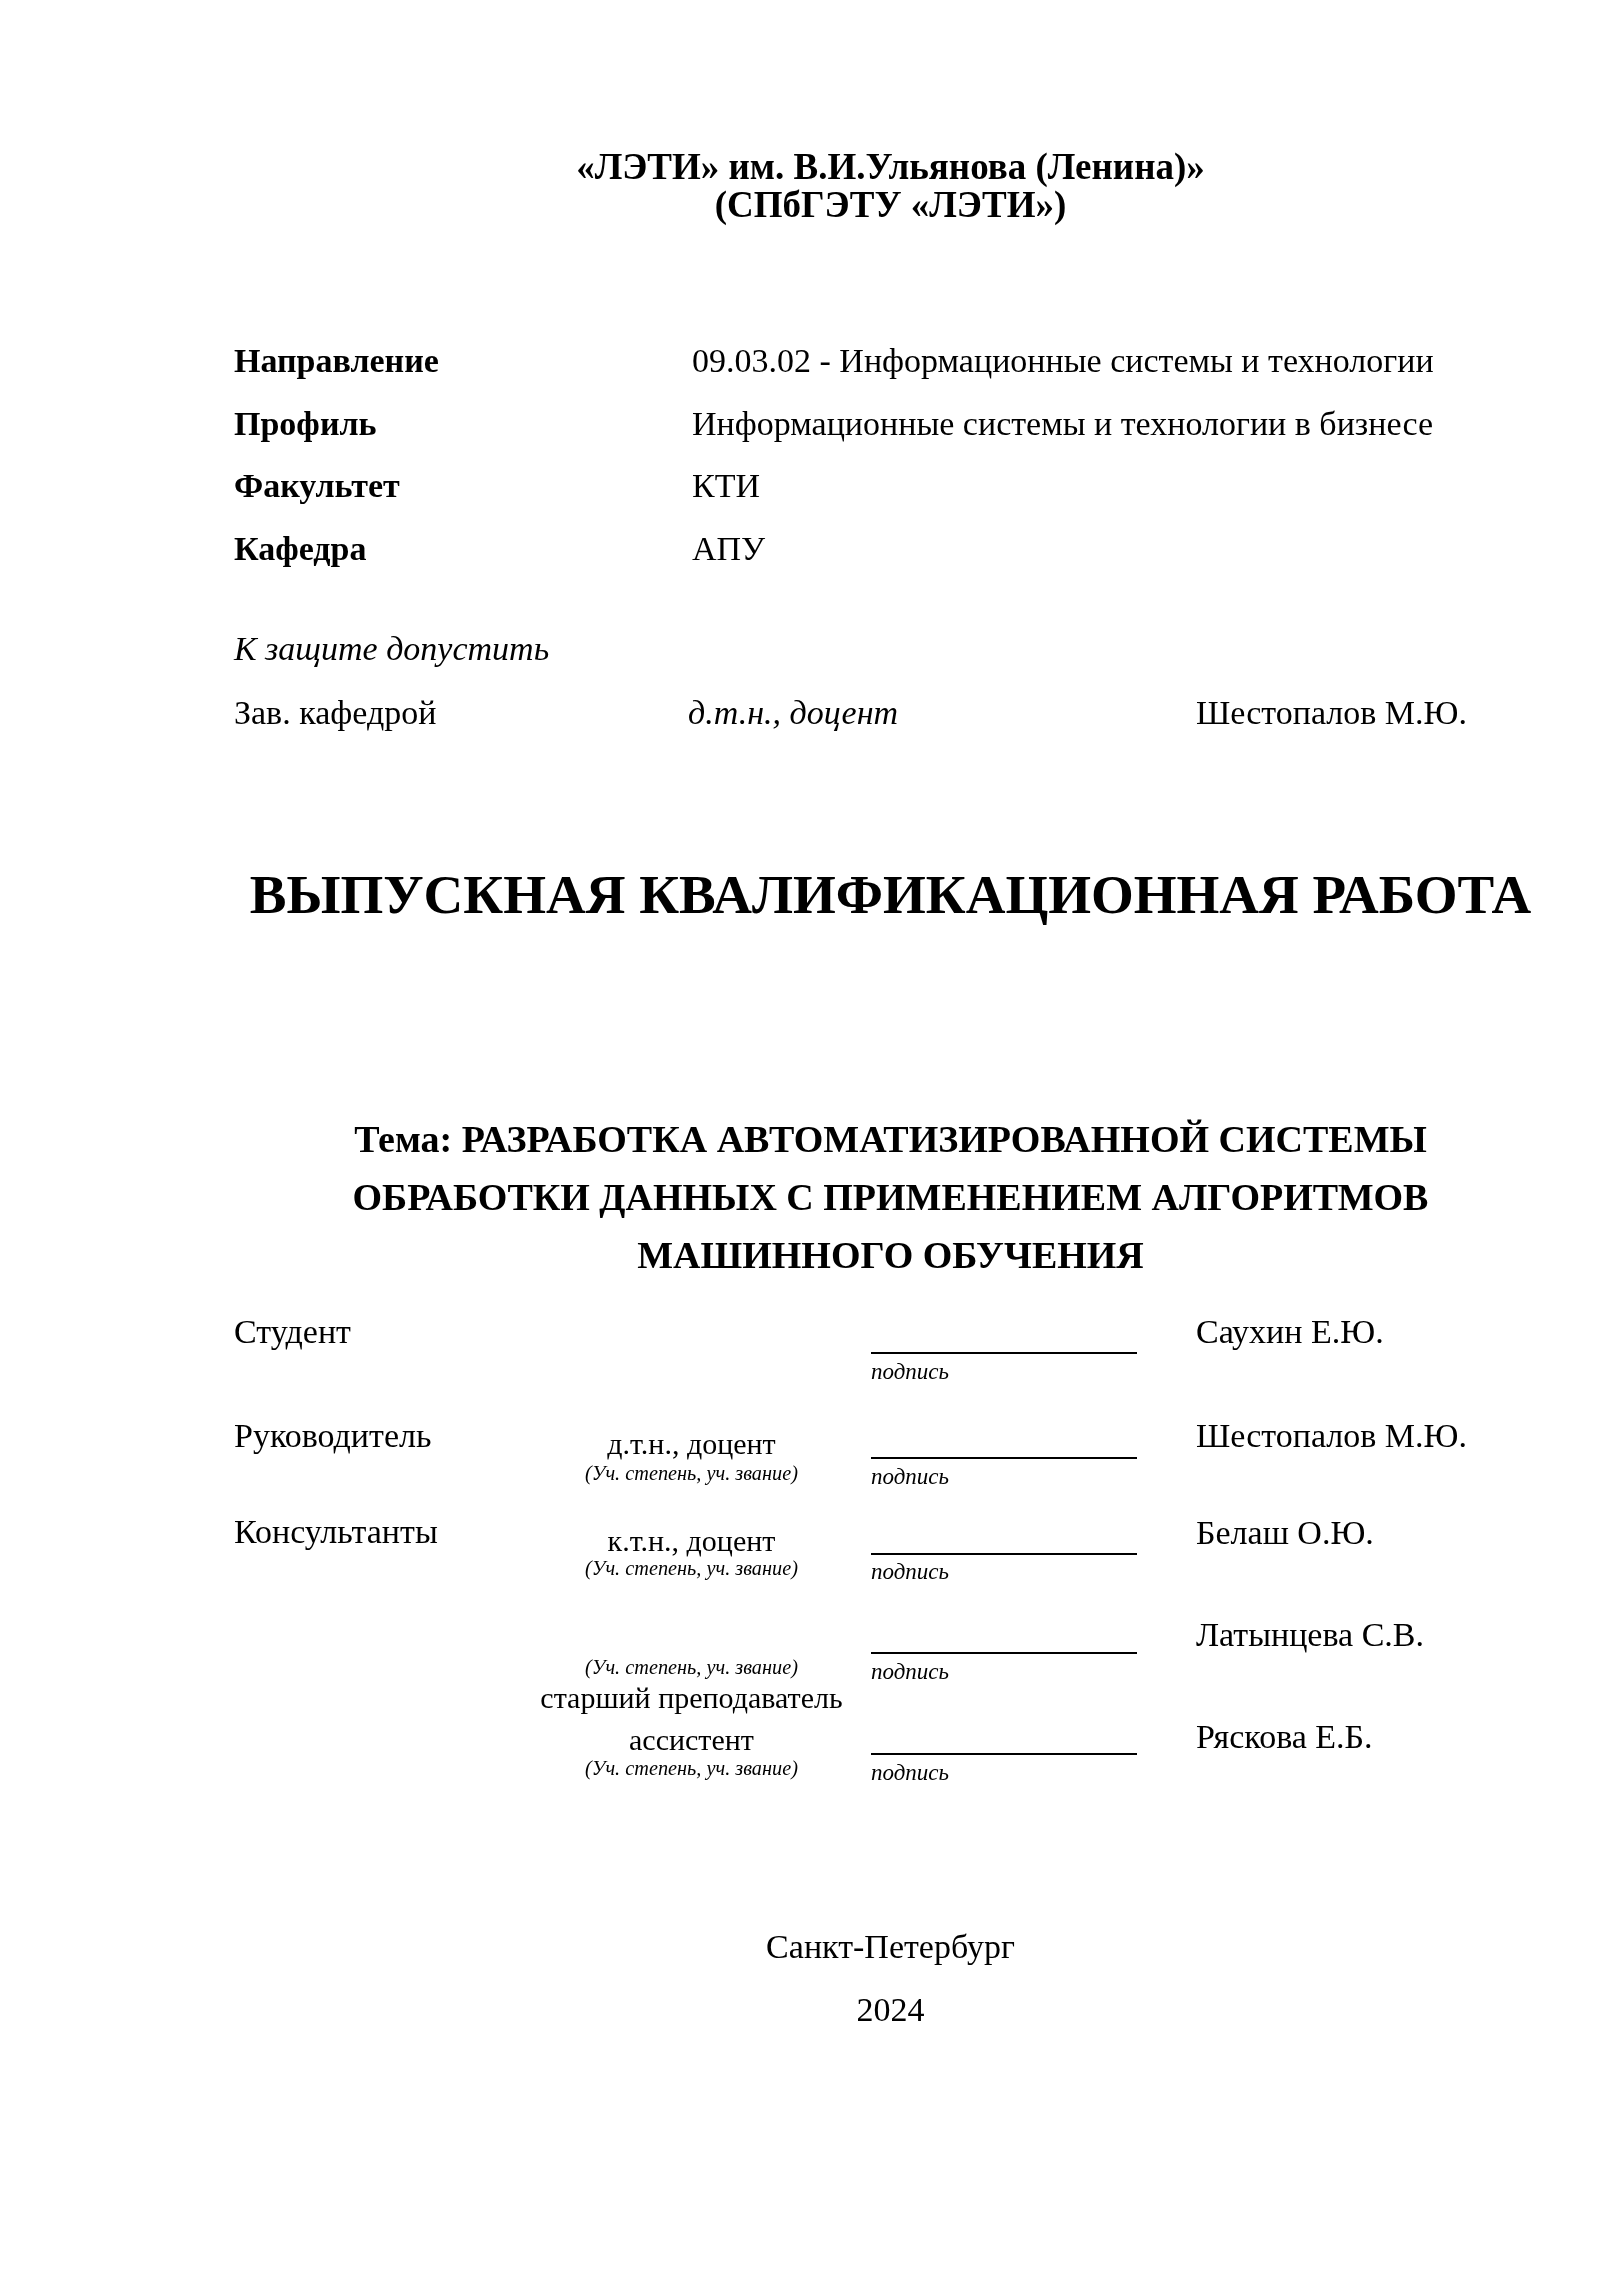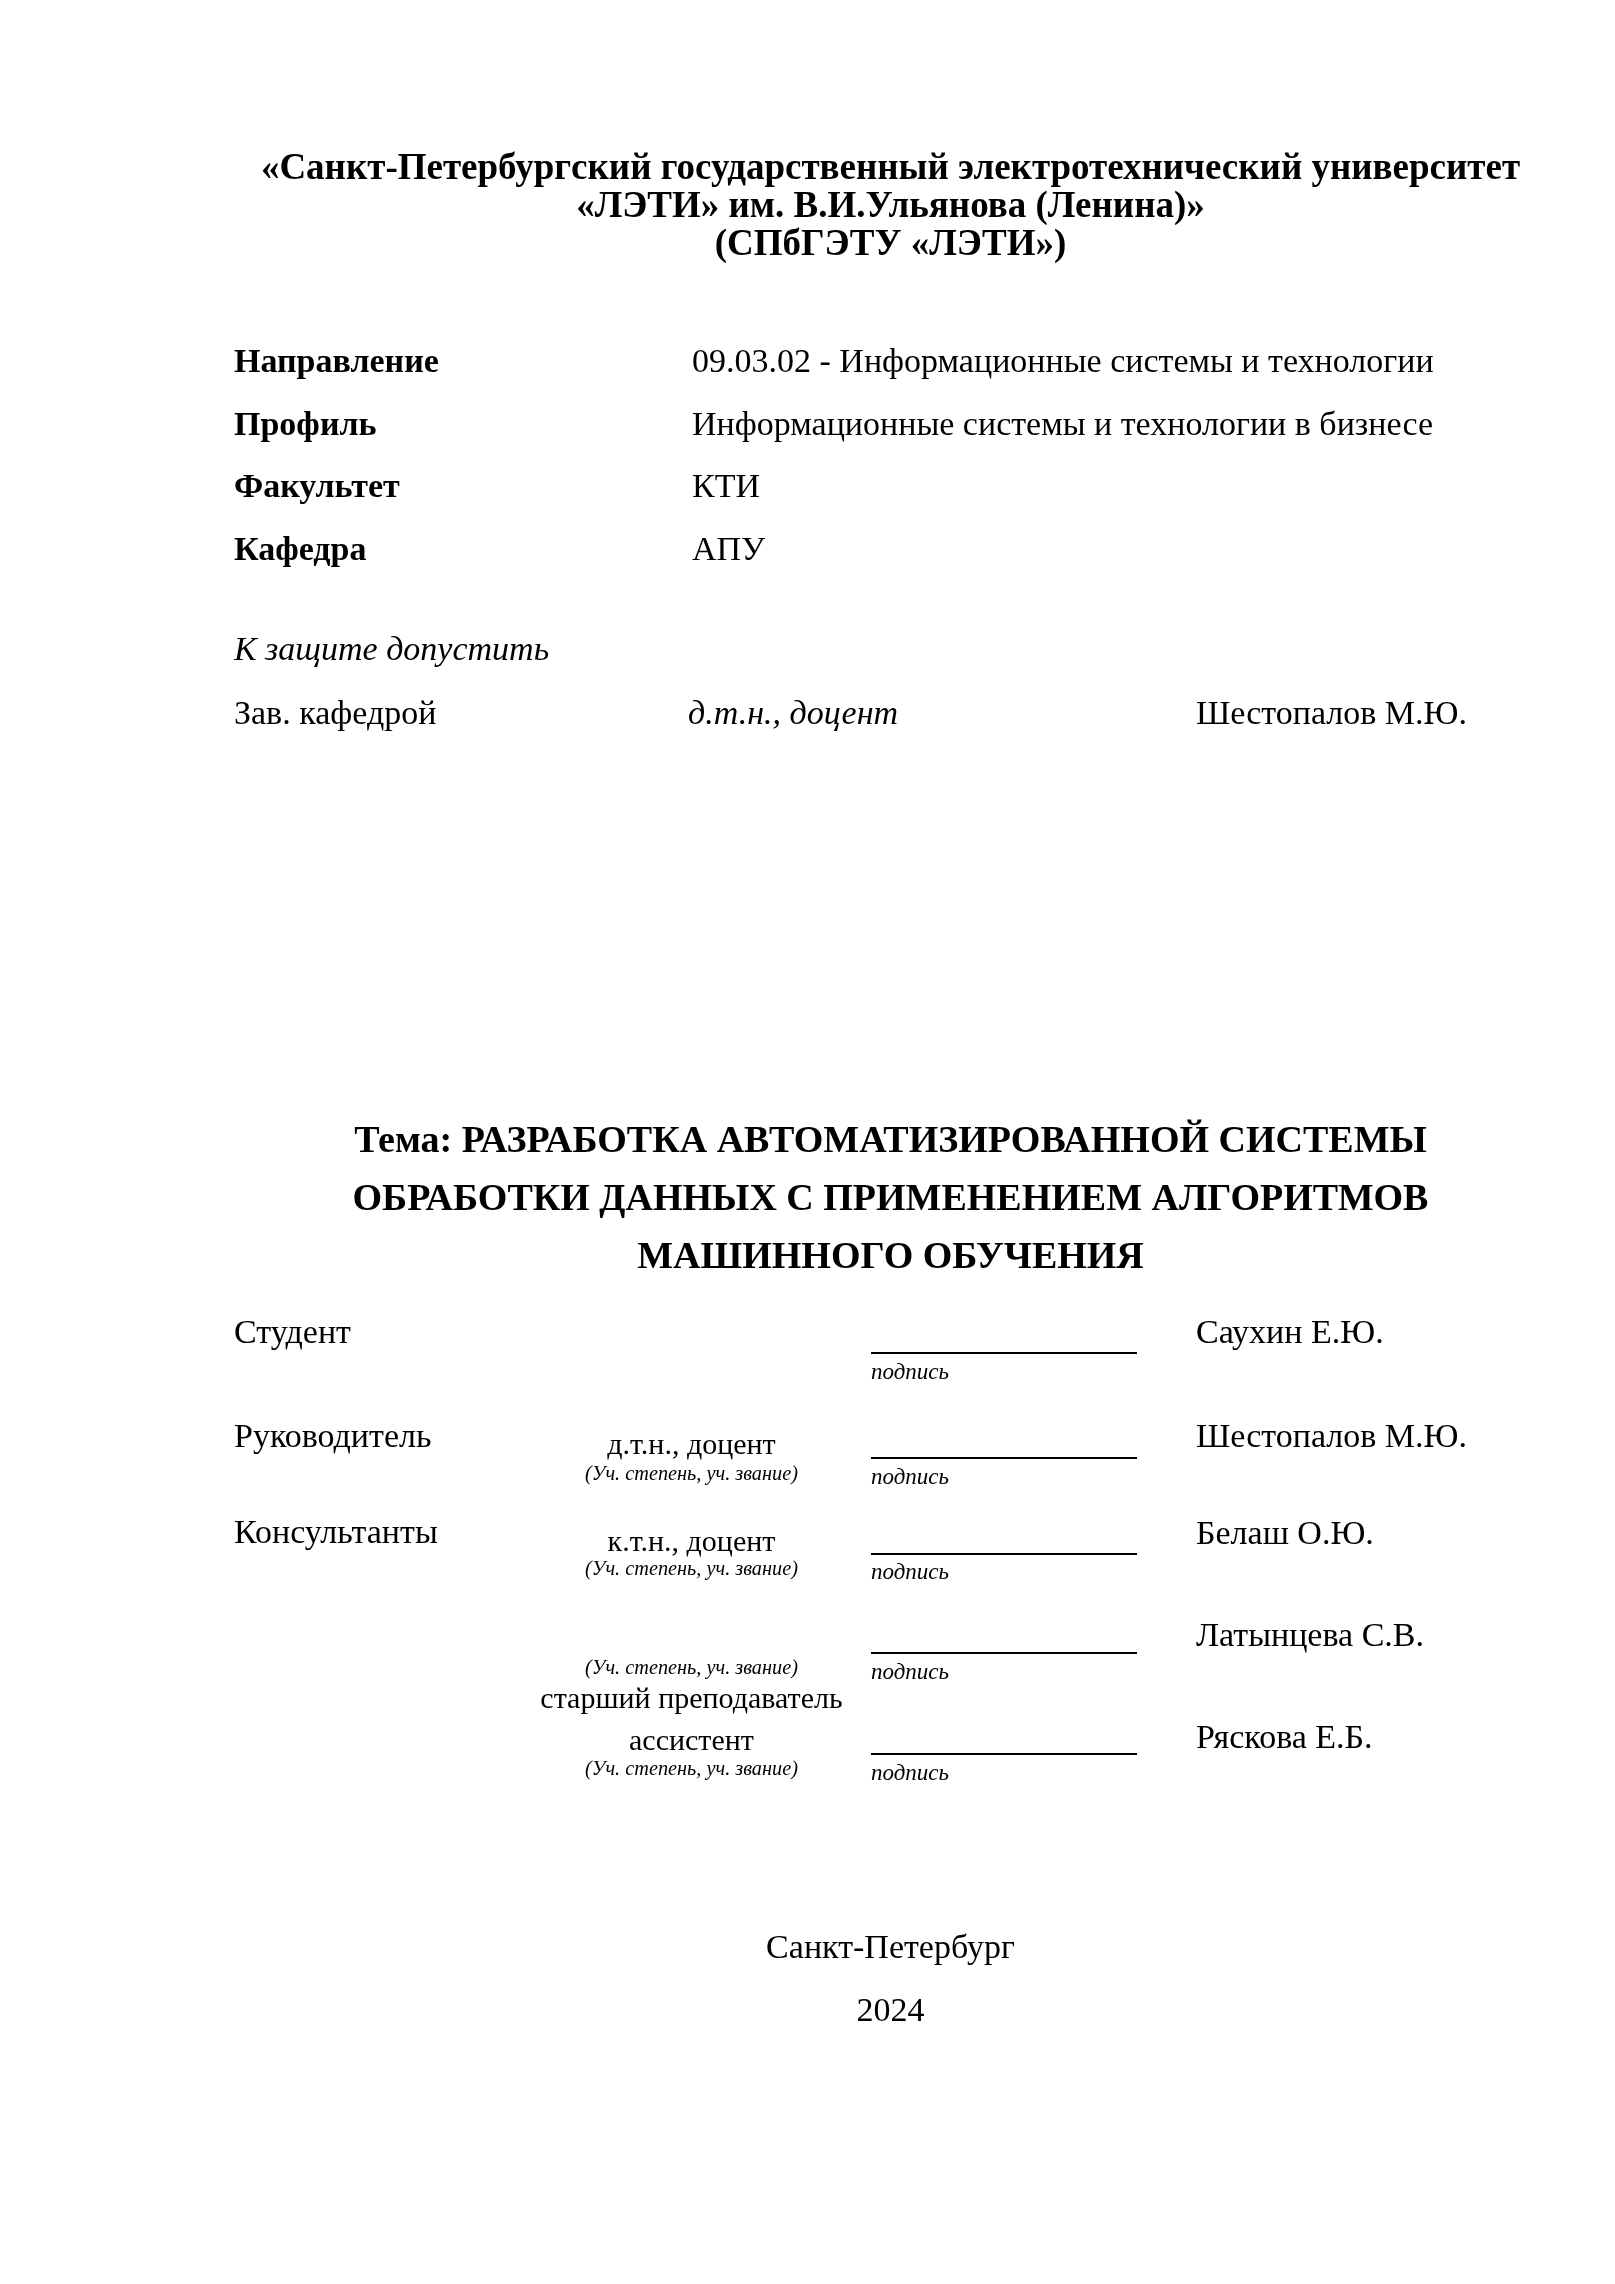--- a/index.html
+++ b/index.html
@@ -40,21 +40,20 @@
 
   .footer-city { top: 1928px; font-size: 34px; }
   .footer-year { top: 1991px; font-size: 34px; }
 </style>
 </head>
 <body>
 
 <div class="page">
 
   <div class="abs center-block hdr">
-    <div>«Санкт-Петербургский государственный электротехнический университет</div>
     <div>«ЛЭТИ» им. В.И.Ульянова (Ленина)»</div>
     <div>(СПбГЭТУ «ЛЭТИ»)</div>
   </div>
 
   <div class="abs frow" style="top:342px">
     <span class="flabel">Направление</span>
     <span class="fvalue">09.03.02 - Информационные системы и технологии</span>
   </div>
   <div class="abs frow" style="top:405px">
     <span class="flabel">Профиль</span>
@@ -67,20 +66,21 @@
   <div class="abs frow" style="top:530px">
     <span class="flabel">Кафедра</span>
     <span class="fvalue">АПУ</span>
   </div>
 
   <div class="abs admit">К защите допустить</div>
   <span class="abs zav-label nowrap">Зав. кафедрой</span>
   <span class="abs zav-degree nowrap">д.т.н., доцент</span>
   <span class="abs zav-name nowrap">Шестопалов М.Ю.</span>
 
+  <div class="abs center-block title-line" style="top:867px">ВЫПУСКНАЯ КВАЛИФИКАЦИОННАЯ РАБОТА</div>
 
   <div class="abs center-block theme">
     <div>Тема: РАЗРАБОТКА АВТОМАТИЗИРОВАННОЙ СИСТЕМЫ</div>
     <div>ОБРАБОТКИ ДАННЫХ С ПРИМЕНЕНИЕМ АЛГОРИТМОВ</div>
     <div>МАШИННОГО ОБУЧЕНИЯ</div>
   </div>
 
   <span class="abs sig-role" style="top:1313px">Студент</span>
   <div class="abs sig-line" style="top:1352px"></div>
   <div class="abs sig-podpis" style="top:1360px">подпись</div>

